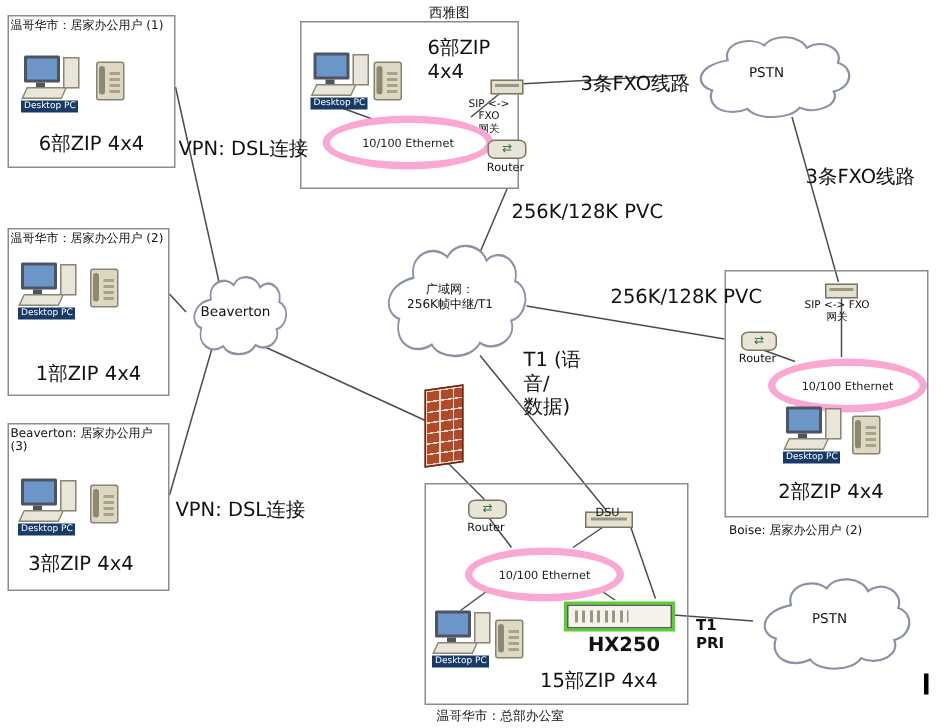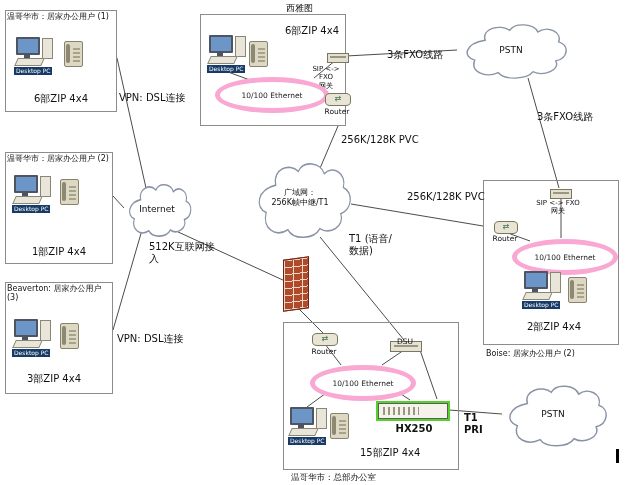--- a/index.html
+++ b/index.html
@@ -1,21 +1,21 @@
 <!DOCTYPE html>
 <html><head>
 <meta charset="utf-8">
 <style>
   html,body{margin:0;padding:0;background:#fff}
   #canvas{position:relative;width:627px;height:485px;background:#fff;overflow:hidden;
           font-family:"DejaVu Sans","Liberation Sans",sans-serif;color:#1a1a1a}
   #wires{position:absolute;left:0;top:0}
   .box{position:absolute;border:1px solid #8c8c8c;background:transparent;box-sizing:border-box}
   .box-title{position:absolute;left:1px;right:1px;top:1px;font-size:8px;line-height:1.15;color:#111}
-  .lbl{position:absolute;font-size:10px;line-height:1.2;color:#111;white-space:pre-line}
+  .lbl{position:absolute;font-size:13px;line-height:1.2;color:#111;white-space:pre-line}
   .lbl.c{text-align:center}
   .lbl.b{font-weight:bold;font-size:10px}
   .site-title{position:absolute;font-size:8.5px;color:#111;white-space:nowrap}
   .cloud-label{position:absolute;transform:translate(-50%,-50%);font-size:9px;text-align:center;color:#111;white-space:pre-line;line-height:1.2}
   .eth{position:absolute;border:5px solid #f9a8d4;border-radius:50%;background:#fff;display:flex;align-items:center;justify-content:center;font-size:7.5px;white-space:nowrap;color:#222}
   
   .pc{position:absolute;width:40px;height:40px}
   .pc .mon{position:absolute;left:2px;top:0;width:20px;height:14px;border:2px solid #4e5560;background:#6c95c8;border-radius:1px}
   .pc .mon:after{content:"";position:absolute;left:6px;bottom:-5px;width:6px;height:3px;background:#4e5560}
   .pc .tower{position:absolute;left:28px;top:1px;width:9px;height:19px;background:#e9e6d9;border:1px solid #8a8675}
@@ -76,21 +76,21 @@
       <line x1="392" y1="388" x2="410" y2="400"></line>
     </g>
     <g fill="#ffffff" stroke="#8a93a6">
       <use href="#cloudShape" transform="translate(122,182) scale(0.583,0.8)" stroke-width="2"></use>
       <use href="#cloudShape" transform="translate(248,160) scale(0.867,1.143)" stroke-width="1.4"></use>
       <use href="#cloudShape" transform="translate(455,22)  scale(0.942,0.829)" stroke-width="1.6"></use>
       <use href="#cloudShape" transform="translate(498,383) scale(0.917,0.929)" stroke-width="1.6"></use>
     </g>
   </svg>
 
-  <div class="cloud-label" style="left:157px;top:209px">Internet</div>
+  <div class="cloud-label" style="left:157px;top:209px">Beaverton</div>
   <div class="cloud-label" style="left:300px;top:198px;font-size:8px">广域网：
 256K帧中继/T1</div>
   <div class="cloud-label" style="left:511px;top:50px">PSTN</div>
   <div class="cloud-label" style="left:553px;top:414px">PSTN</div>
 
   <div class="box" style="left:5px;top:10px;width:112px;height:102px">
     <div class="box-title">温哥华市：居家办公用户 (1)</div>
     <div class="pc" style="left:8px;top:26px">
       <span class="mon"></span>
       <span class="tower"></span>
@@ -179,22 +179,20 @@
       <div class="hx-body"></div>
     </div>
     <div class="lbl c" style="left:108px;top:100px;width:44px;font-weight:bold">HX250</div>
   </div>
   <div class="site-title" style="left:291px;top:472px;font-size:8.5px">温哥华市：总部办公室</div>
 
   <div class="firewall" style="left:283px;top:258px;width:24px;height:50px"></div>
 
   <div class="lbl" style="left:119px;top:92px">VPN: DSL连接</div>
   <div class="lbl" style="left:117px;top:333px">VPN: DSL连接</div>
-  <div class="lbl" style="left:149px;top:241px;width:74px">512K互联网接
-入</div>
   <div class="lbl" style="left:341px;top:134px">256K/128K PVC</div>
   <div class="lbl" style="left:407px;top:191px">256K/128K PVC</div>
   <div class="lbl" style="left:387px;top:49px">3条FXO线路</div>
   <div class="lbl" style="left:537px;top:111px">3条FXO线路</div>
   <div class="lbl" style="left:349px;top:233px;width:48px">T1 (语音/
 数据)</div>
   <div class="lbl b" style="left:464px;top:412px;width:26px">T1
 PRI</div>
 
   <div class="cursor-mark" style="left:616px;top:449px;width:3px;height:14px"></div>

